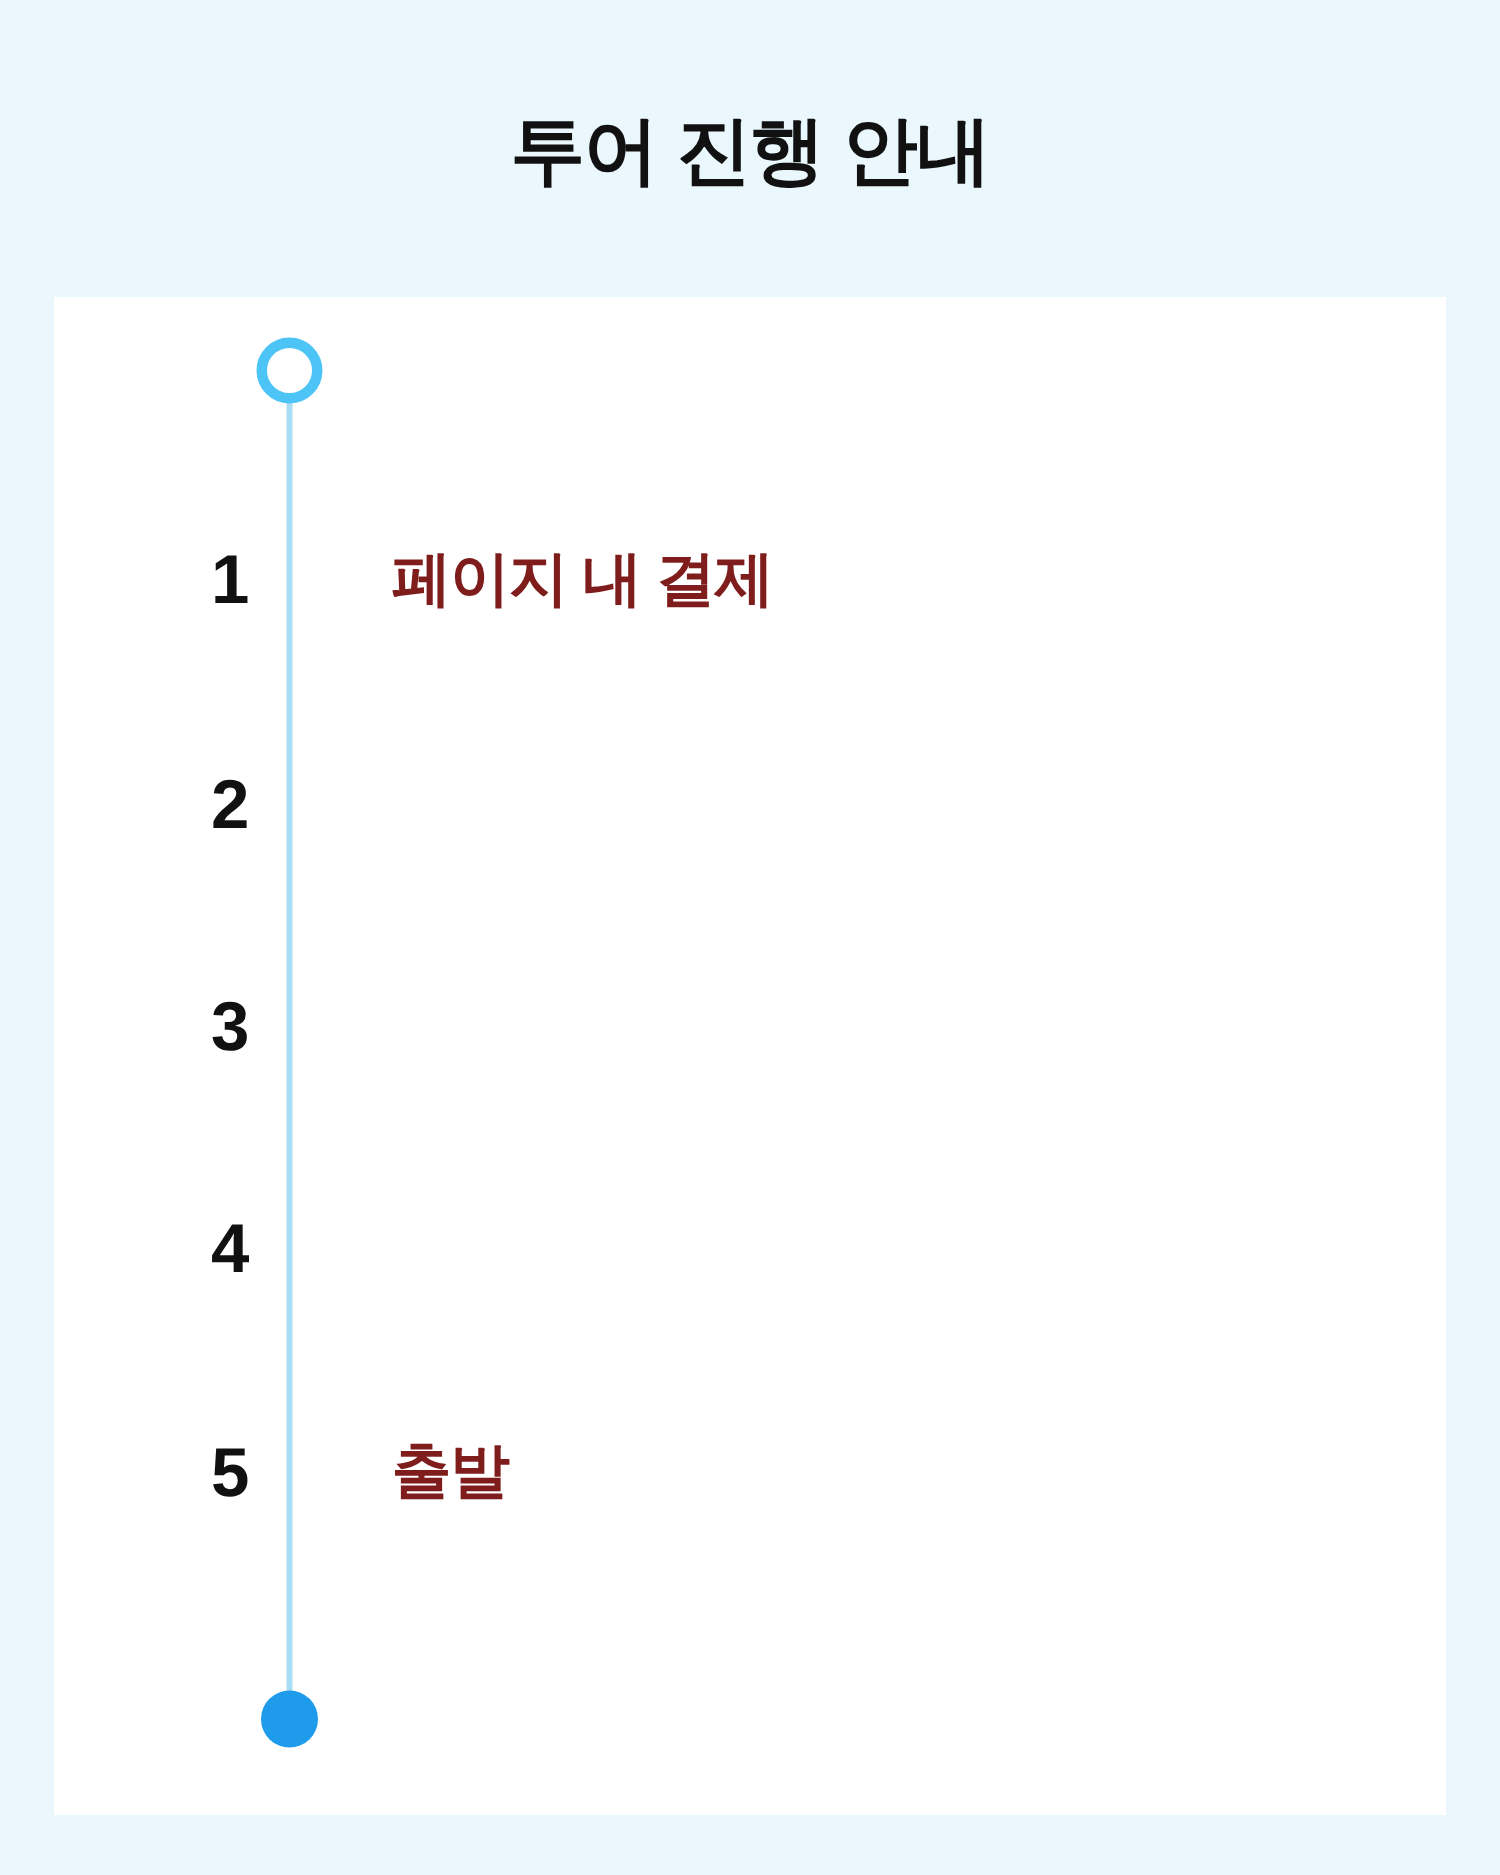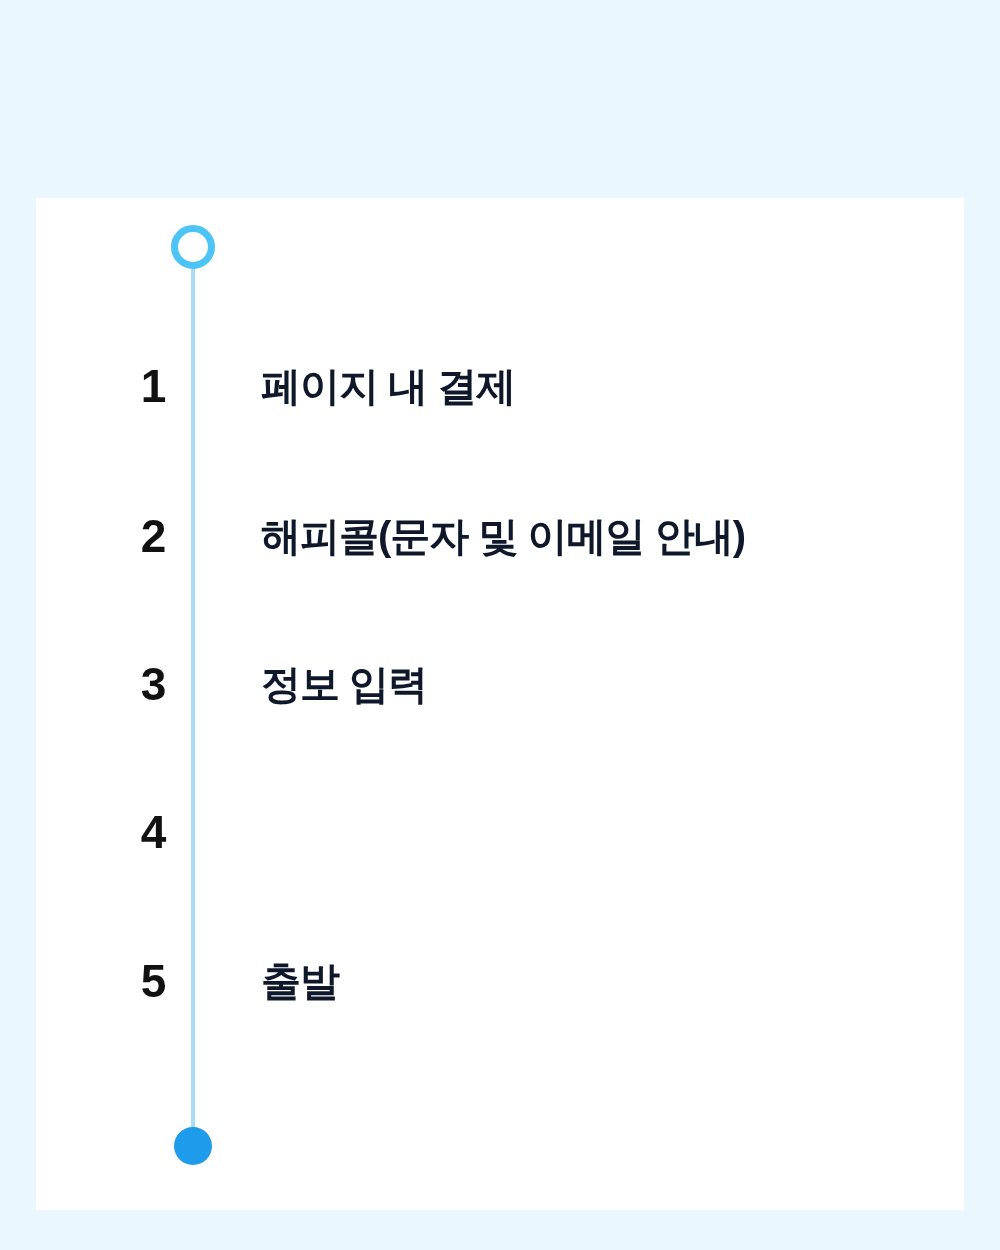--- a/index.html
+++ b/index.html
@@ -97,60 +97,59 @@
     text-align: center;
     font-size: 46px;
     font-weight: 700;
     color: #111111;
     line-height: 1;
   }
   .step-label {
     margin-left: 70px;
     font-size: 40px;
     font-weight: 700;
-    color: #0f172a;
+    color: #7f1d1d;
     letter-spacing: -1px;
     line-height: 1.2;
     white-space: nowrap;
   }
   .step-1 { top: 160px; }
   .step-2 { top: 310px; }
   .step-3 { top: 458px; }
   .step-4 { top: 606px; }
   .step-5 { top: 755px; }
 </style>
 </head>
 <body>
 
 <div class="page">
 
+  <div class="page-title">투어 진행 안내</div>
 
   <div class="card">
 
     <div class="timeline">
       <div class="track"></div>
       <div class="node-start"></div>
       <div class="node-end"></div>
     </div>
 
     <div class="steps">
 
       <div class="step step-1">
         <div class="step-num">1</div>
         <div class="step-label">페이지 내 결제</div>
       </div>
 
       <div class="step step-2">
         <div class="step-num">2</div>
-        <div class="step-label">해피콜(문자 및 이메일 안내)</div>
       </div>
 
       <div class="step step-3">
         <div class="step-num">3</div>
-        <div class="step-label">정보 입력</div>
       </div>
 
       <div class="step step-4">
         <div class="step-num">4</div>
       </div>
 
       <div class="step step-5">
         <div class="step-num">5</div>
         <div class="step-label">출발</div>
       </div>

